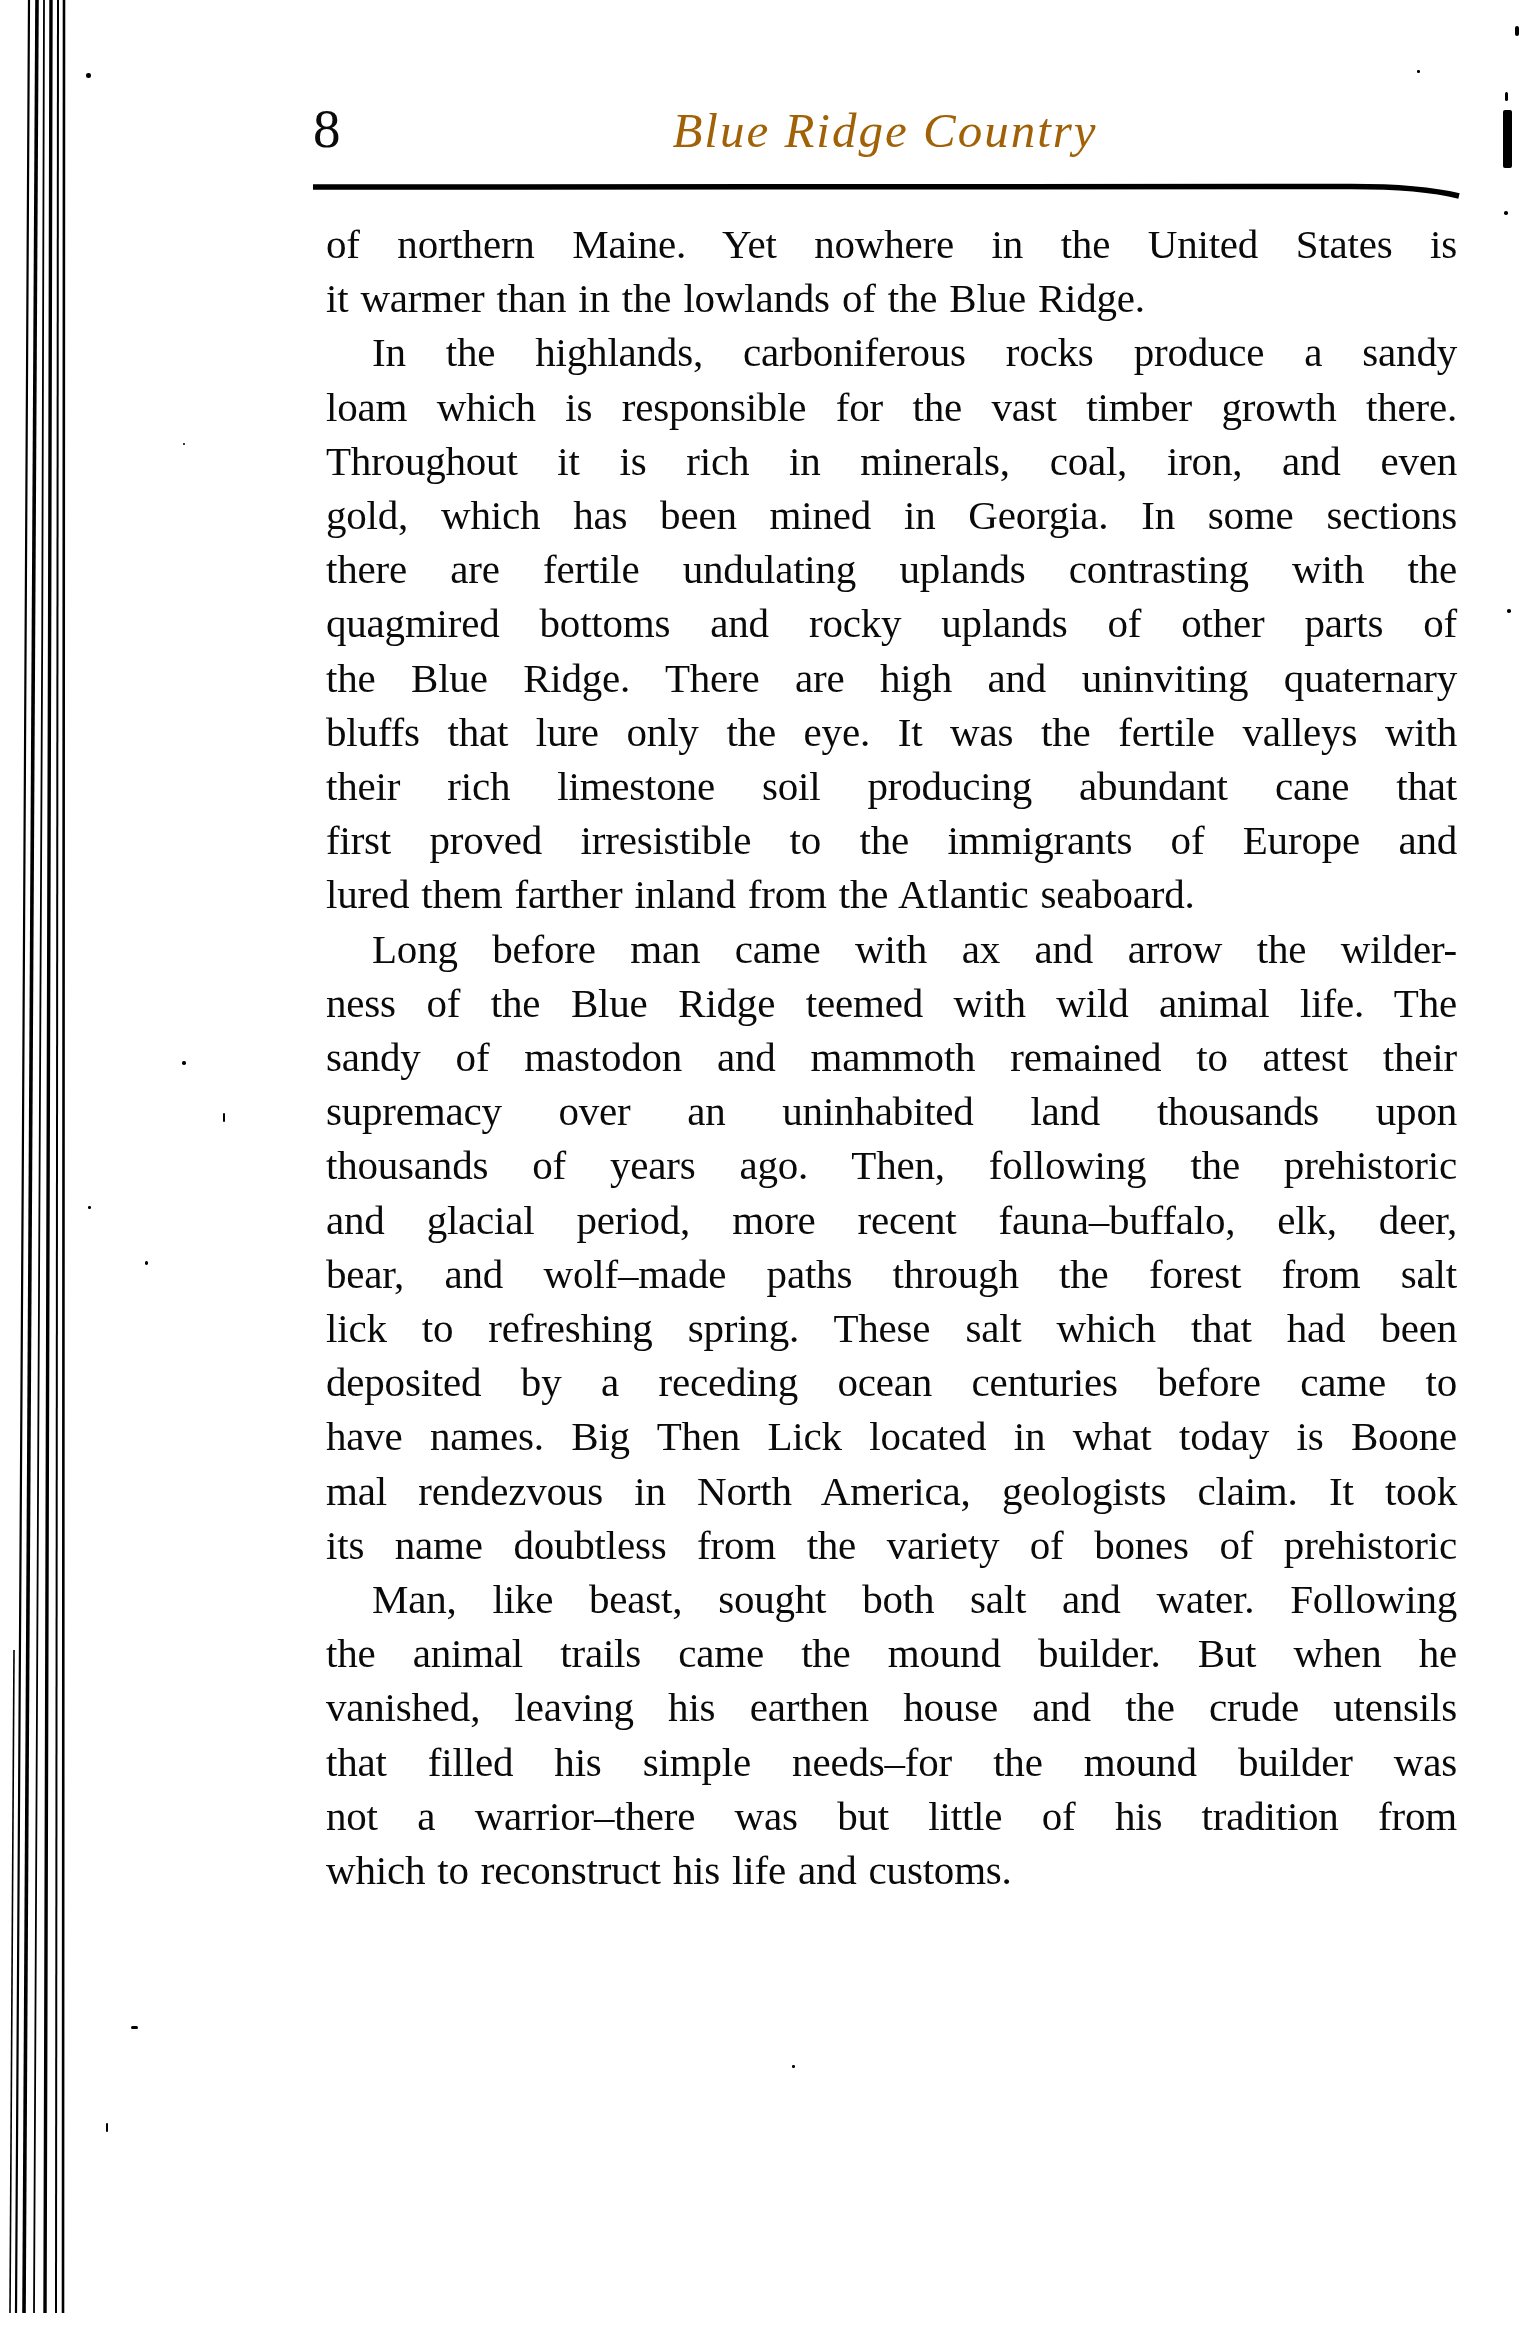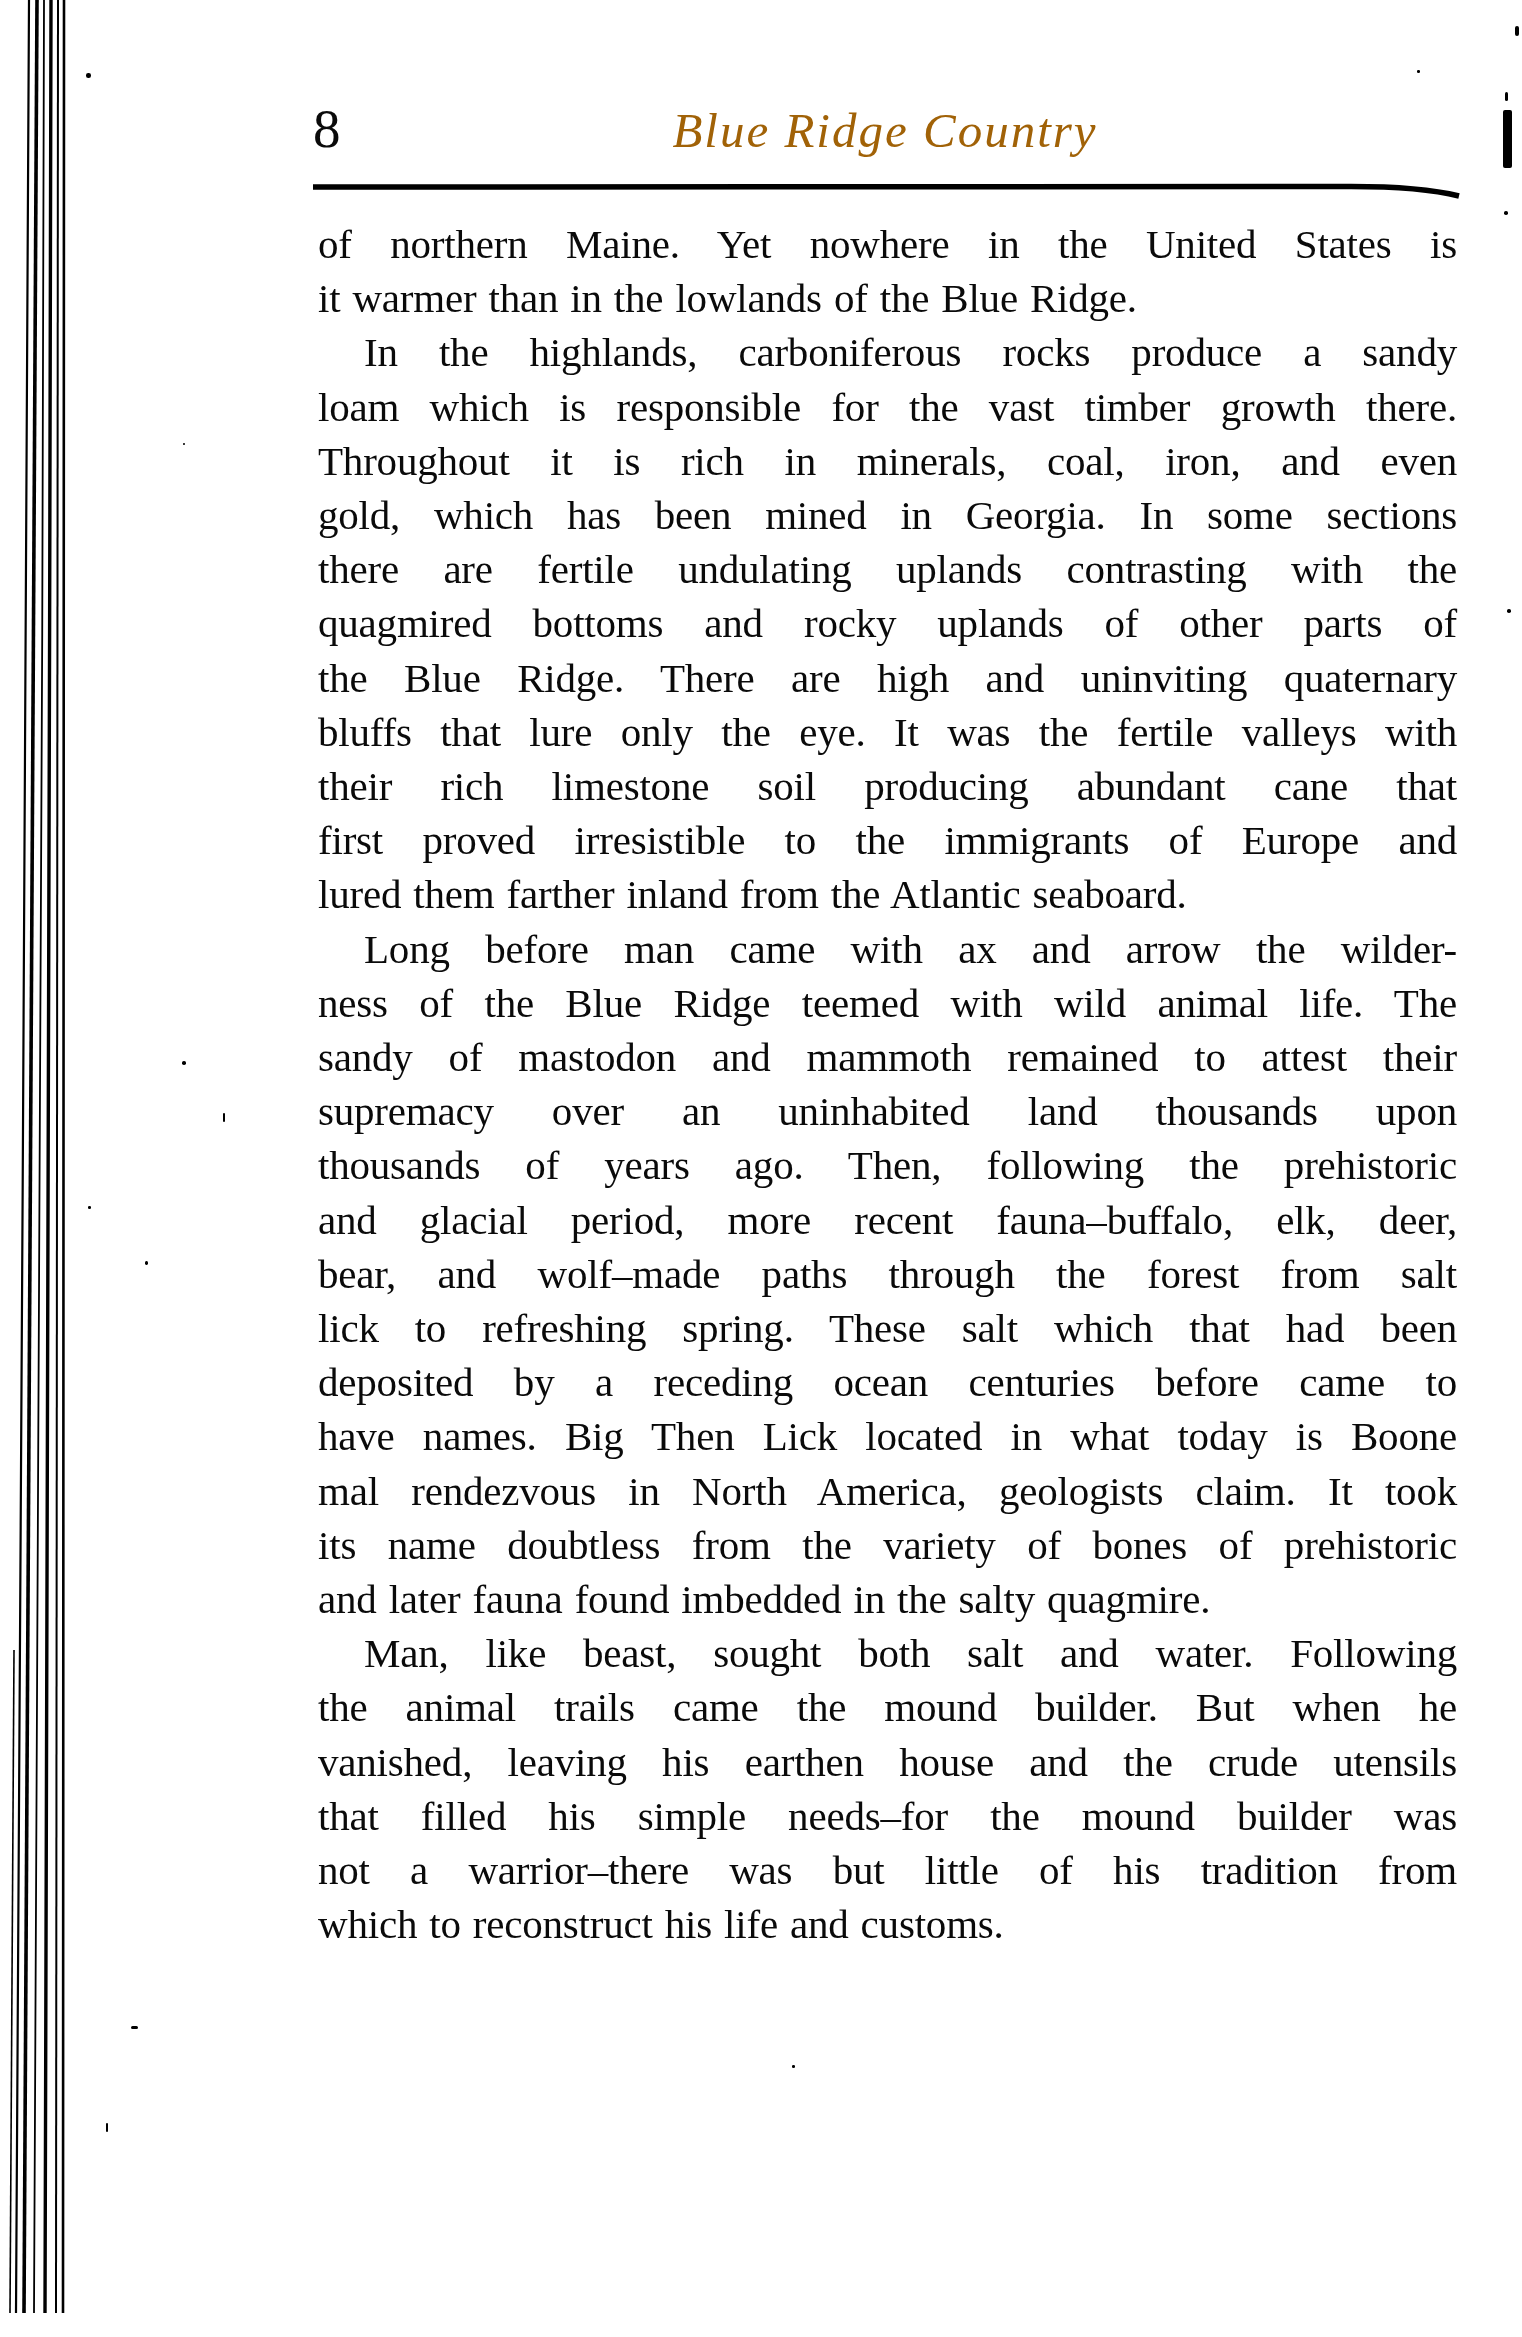--- a/index.html
+++ b/index.html
@@ -15,21 +15,21 @@
   }
   .running-title {
     position:absolute; left:313px; top:106px; width:1144px; text-align:center;
     font-size:49px; line-height:1; font-style:italic; letter-spacing:2px; color:#a16207;
   }
   .head-rule { position:absolute; left:311px; top:183px; }
   .text-block {
     position:absolute; left:318px; top:217px; width:1139px;
     font-size:41px; line-height:54.2px; letter-spacing:-0.2px; word-spacing:2px;
   }
-  .line { text-align:justify; text-align-last:justify; }
+  .line { text-align:justify; text-align-last:justify;margin-left:8px; }
   .line.end { text-align-last:left; }
   .line.indent { text-indent:46px; }
   .speck { position:absolute; background:#000; border-radius:45%; }
   .bar { position:absolute; background:#000; border-radius:2px; }
 </style>
 </head>
 <body>
 
 <div class="page">
 
@@ -69,21 +69,20 @@
       <div class="line">sandy of mastodon and mammoth remained to attest their</div>
       <div class="line">supremacy over an uninhabited land thousands upon</div>
       <div class="line">thousands of years ago. Then, following the prehistoric</div>
       <div class="line">and glacial period, more recent fauna–buffalo, elk, deer,</div>
       <div class="line">bear, and wolf–made paths through the forest from salt</div>
       <div class="line">lick to refreshing spring. These salt which that had been</div>
       <div class="line">deposited by a receding ocean centuries before came to</div>
       <div class="line">have names. Big Then Lick located in what today is Boone</div>
       <div class="line">mal rendezvous in North America, geologists claim. It took</div>
       <div class="line">its name doubtless from the variety of bones of prehistoric</div>
-      <div class="line end">and later fauna found imbedded in the salty quagmire.</div>
       <div class="line indent">Man, like beast, sought both salt and water. Following</div>
       <div class="line">the animal trails came the mound builder. But when he</div>
       <div class="line">vanished, leaving his earthen house and the crude utensils</div>
       <div class="line">that filled his simple needs–for the mound builder was</div>
       <div class="line">not a warrior–there was but little of his tradition from</div>
       <div class="line end">which to reconstruct his life and customs.</div>
     </div>
 
   <div class="speck" style="left:86px;  top:73px;  width:5px; height:5px;"></div>
   <div class="speck" style="left:1417px;top:70px;  width:3px; height:3px;"></div>

